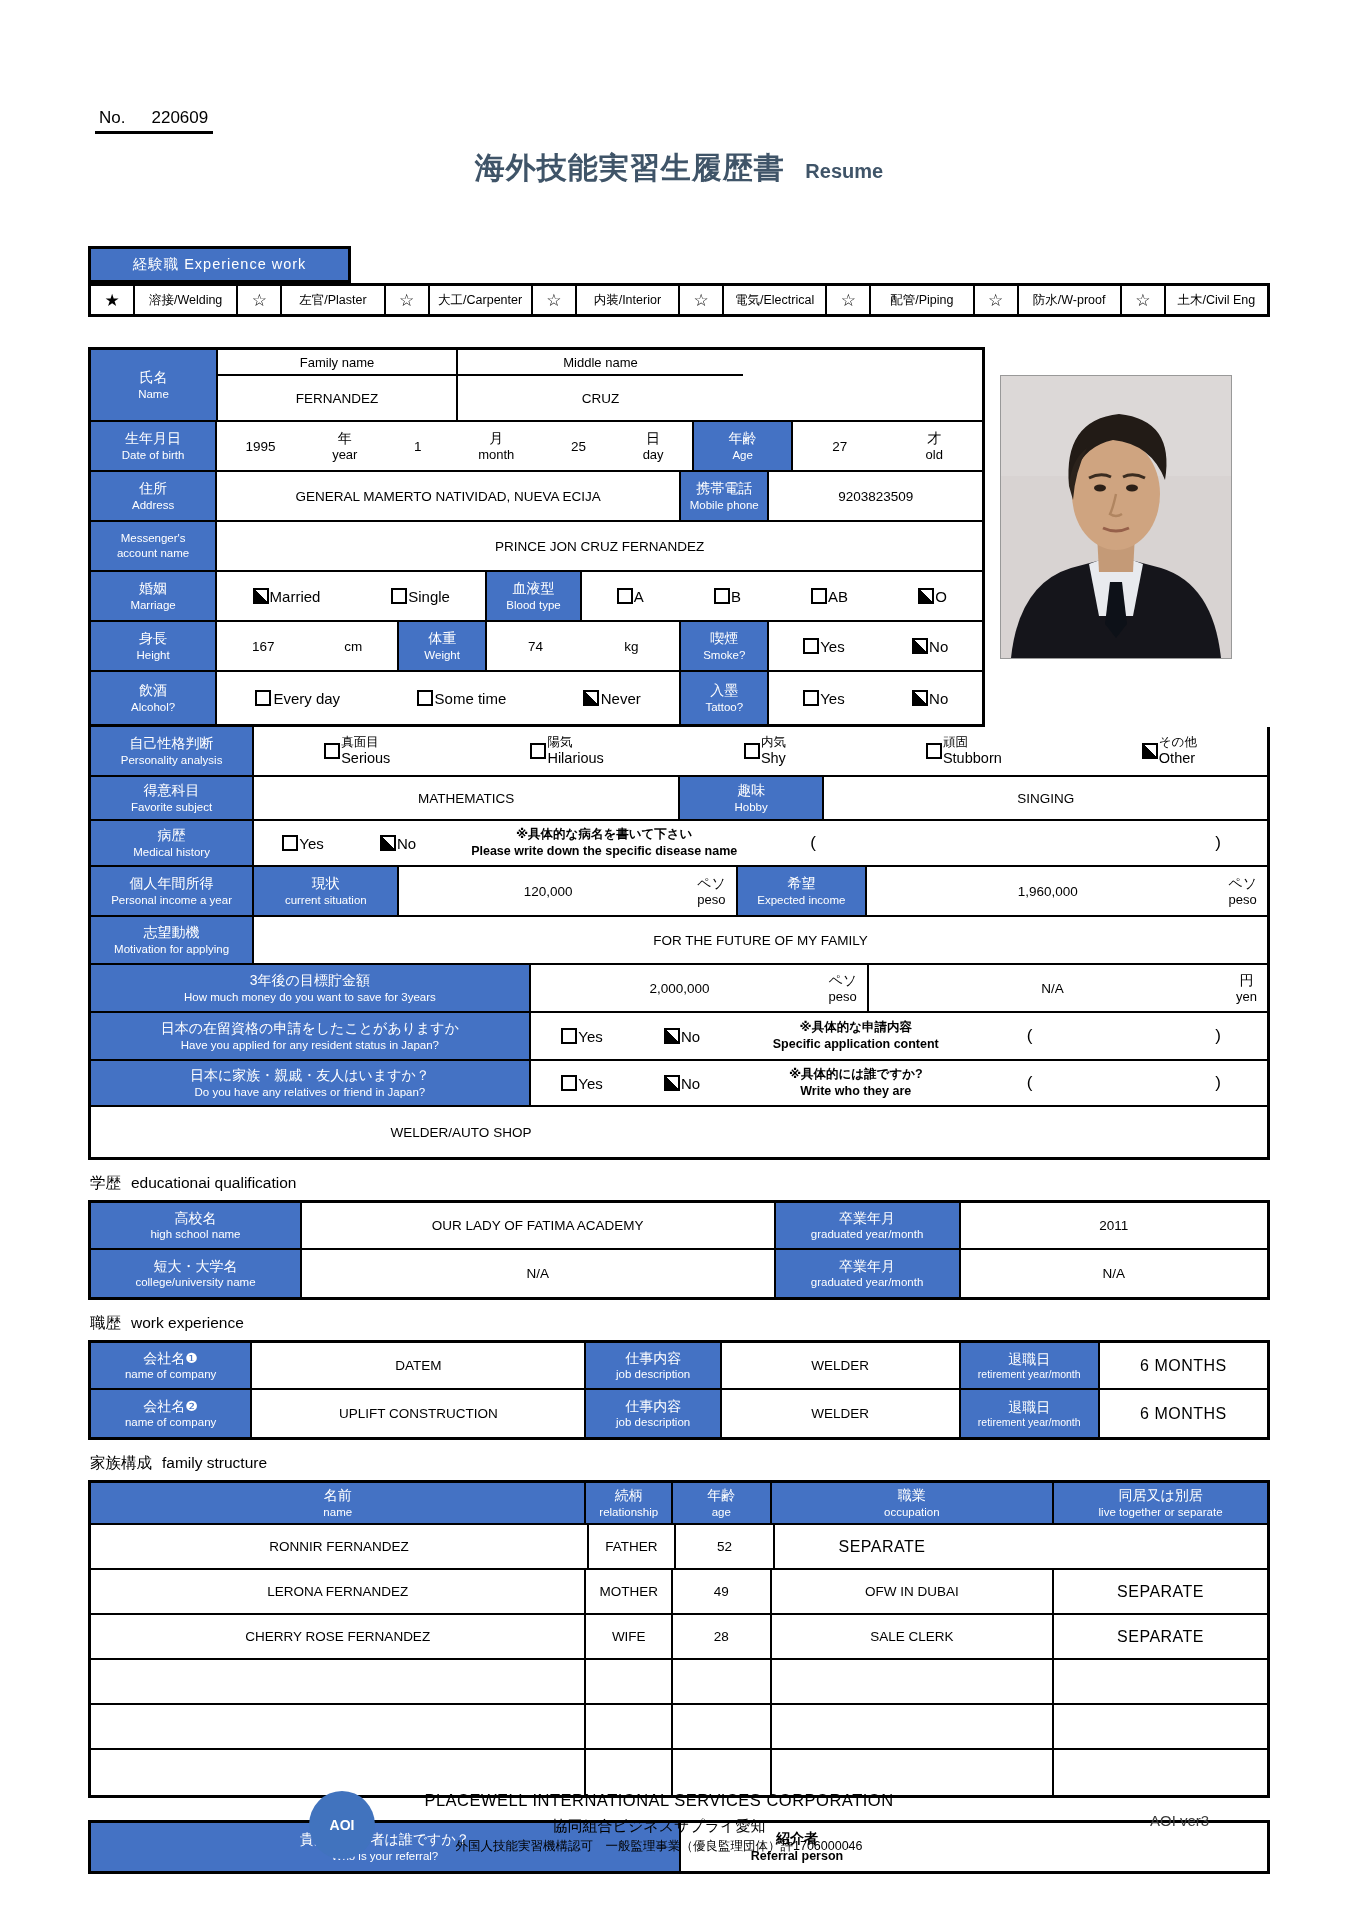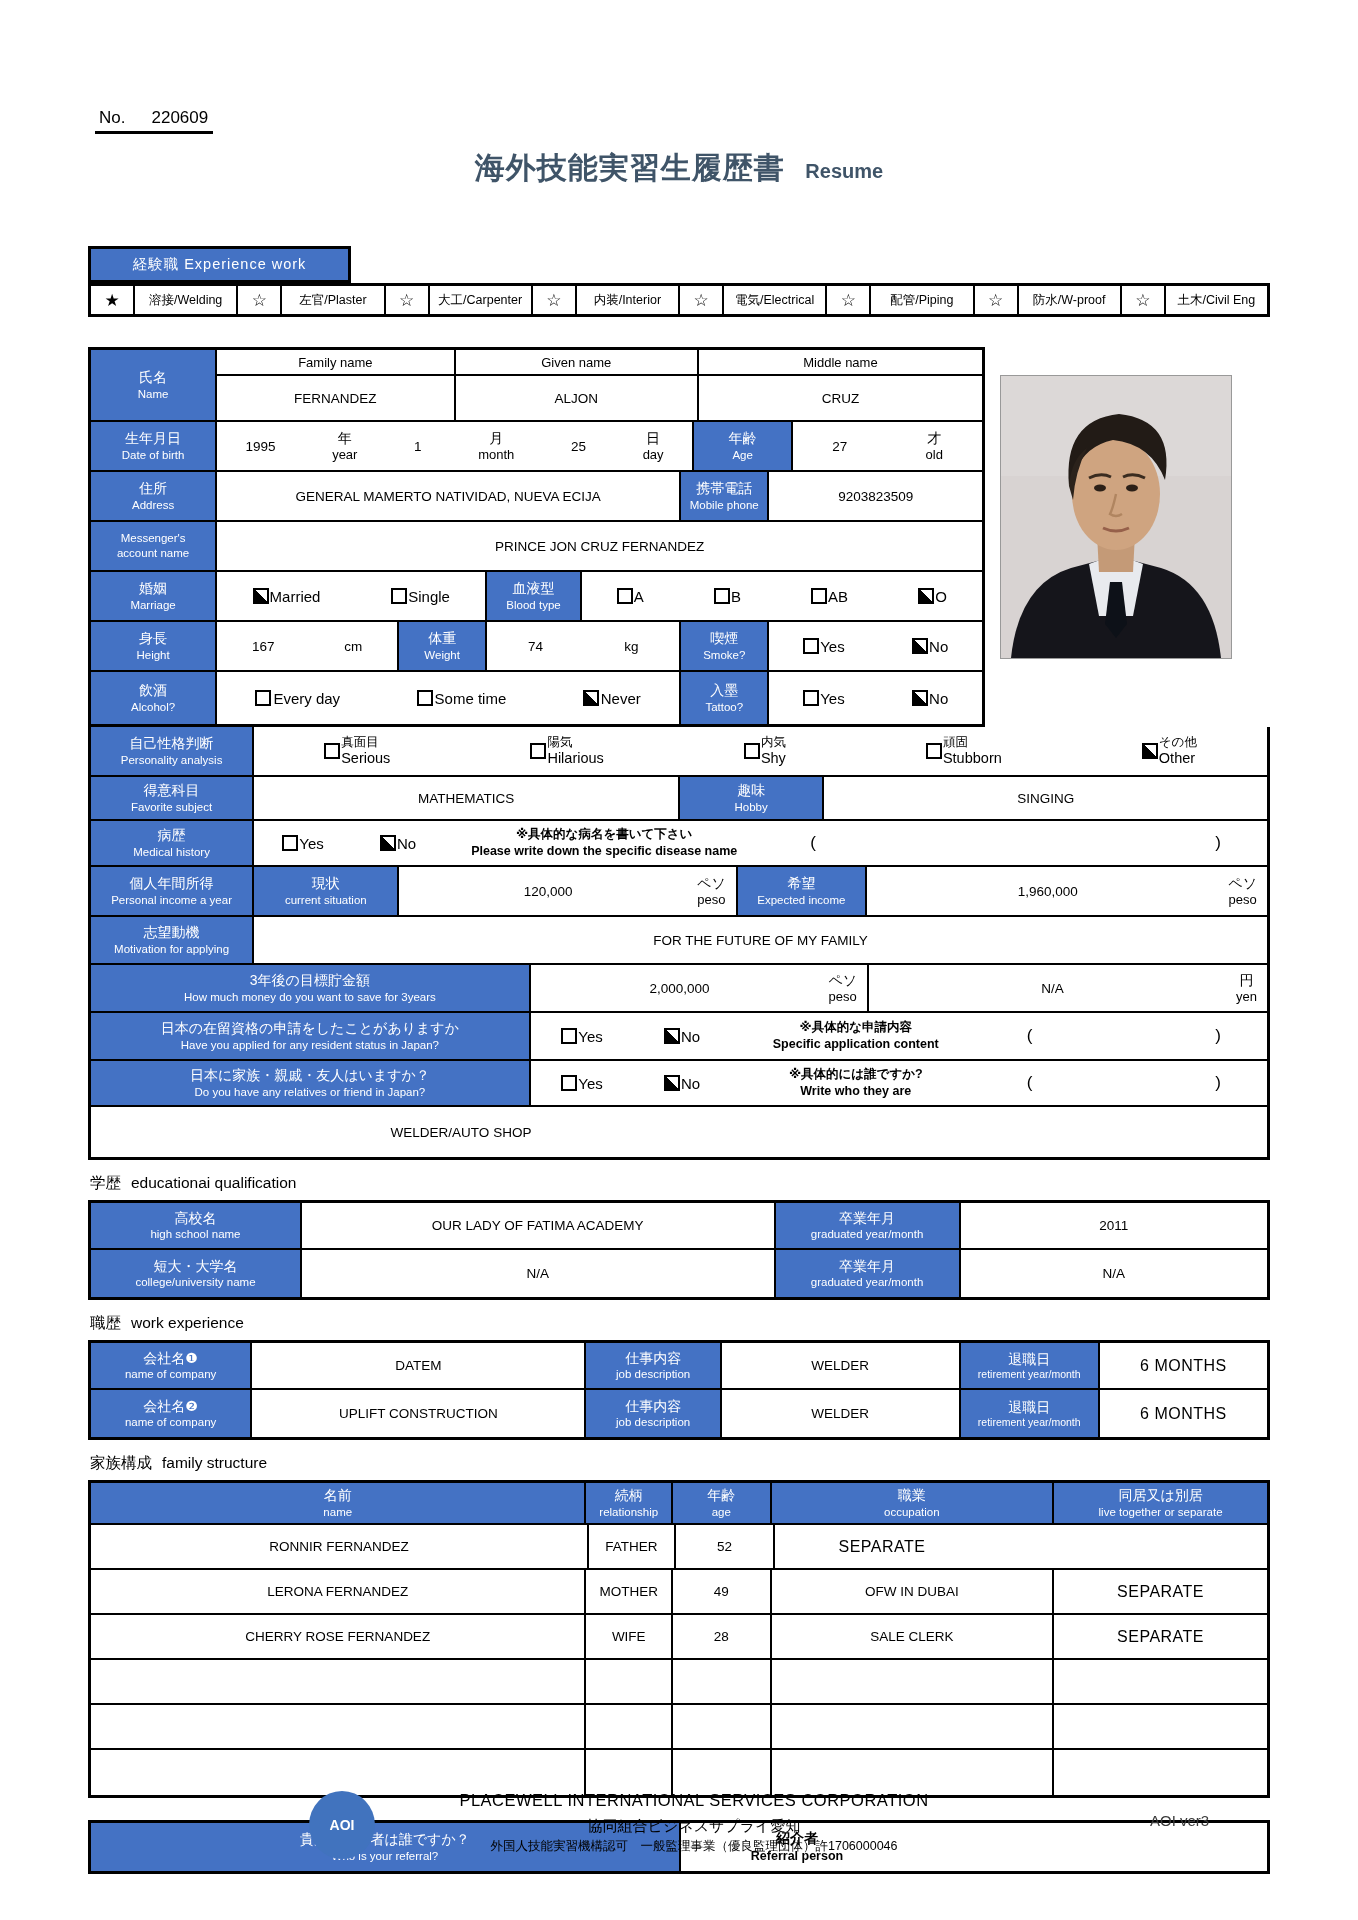--- a/index.html
+++ b/index.html
@@ -55,21 +55,21 @@
   .photo { position:absolute; left:912px; top:28px; width:232px; height:284px; border:1px solid #999; }
 
   .sec-title { font-size:15.5px; margin:13px 0 6px 2px; }
   .sec-title .jp { margin-right:10px; }
 
   .sep { font-size:16px; letter-spacing:0.5px; }
 
   
   .footer { position:absolute; left:0; top:1788px; width:1358px; }
   .aoi-logo { position:absolute; left:309px; top:3px; width:66px; height:68px; background:#4173be; border-radius:50%; color:#fff; font-weight:bold; font-size:14px; display:flex; align-items:center; justify-content:center; }
-  .f-text { position:absolute; left:404px; top:0; width:580px; text-align:center; line-height:1.55; }
+  .f-text { position:absolute; left:369px; top:0; width:580px; text-align:center; line-height:1.55; }
   .f-line1 { font-size:16.5px; letter-spacing:0.5px; }
   .f-line2 { font-size:15px; }
   .f-line3 { font-size:12.5px; }
   .f-ver { position:absolute; left:1150px; top:24px; font-size:15px; color:#3a3a3a; }
 </style>
 </head>
 <body>
 
 <div class="page">
 
@@ -137,24 +137,20 @@
     <div class="tbl" style="width:897px;">
 
       <div class="row" style="height:72px;">
         <div class="cell blab" style="width:127px;">
           <span class="jp">氏名</span>
           <span class="en">Name</span>
         </div>
         <div style="width:240px; border-right:2px solid #000; display:flex; flex-direction:column;">
           <div style="height:26px; border-bottom:2px solid #000; display:flex; align-items:center; justify-content:center; font-size:13px;">Family name</div>
           <div class="val" style="flex:1; display:flex; align-items:center; justify-content:center;">FERNANDEZ</div>
-        </div>
-        <div style="width:245px; border-right:2px solid #000; display:flex; flex-direction:column;">
-          <div style="height:26px; border-bottom:2px solid #000; display:flex; align-items:center; justify-content:center; font-size:13px;">Given name</div>
-          <div class="val" style="flex:1; display:flex; align-items:center; justify-content:center;">ALJON</div>
         </div>
         <div style="width:285px; display:flex; flex-direction:column;">
           <div style="height:26px; border-bottom:2px solid #000; display:flex; align-items:center; justify-content:center; font-size:13px;">Middle name</div>
           <div class="val" style="flex:1; display:flex; align-items:center; justify-content:center;">CRUZ</div>
         </div>
       </div>
 
       <div class="row" style="height:50px;">
         <div class="cell blab" style="width:127px;">
           <span class="jp">生年月日</span>

